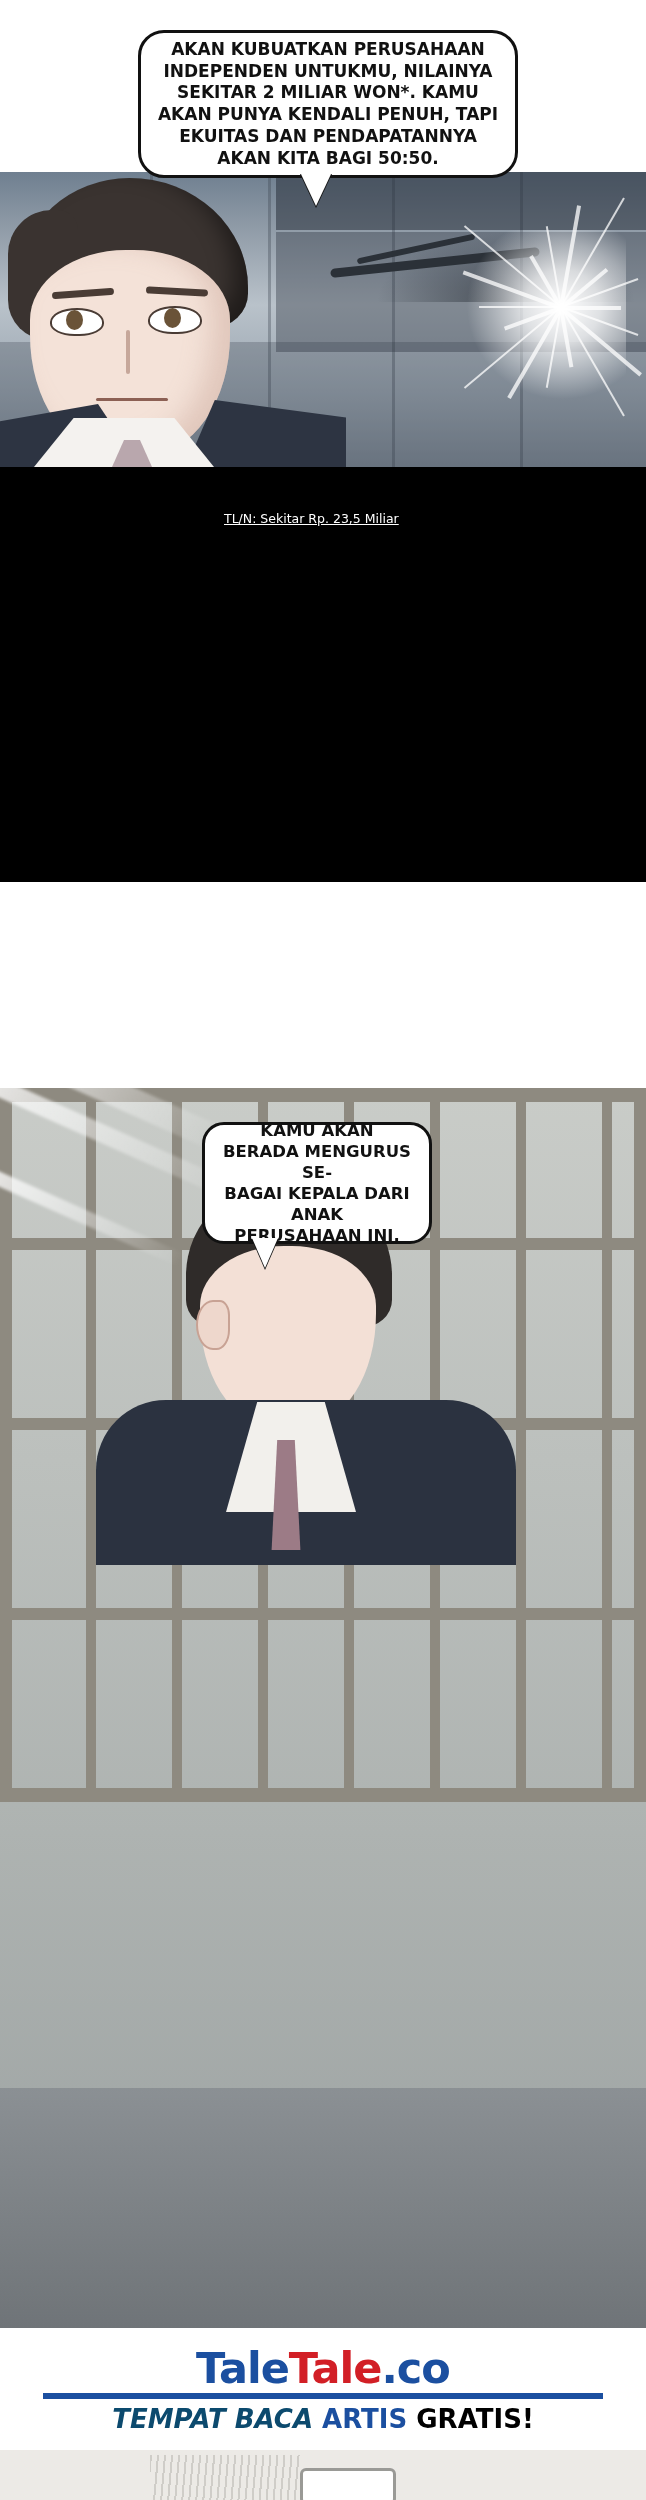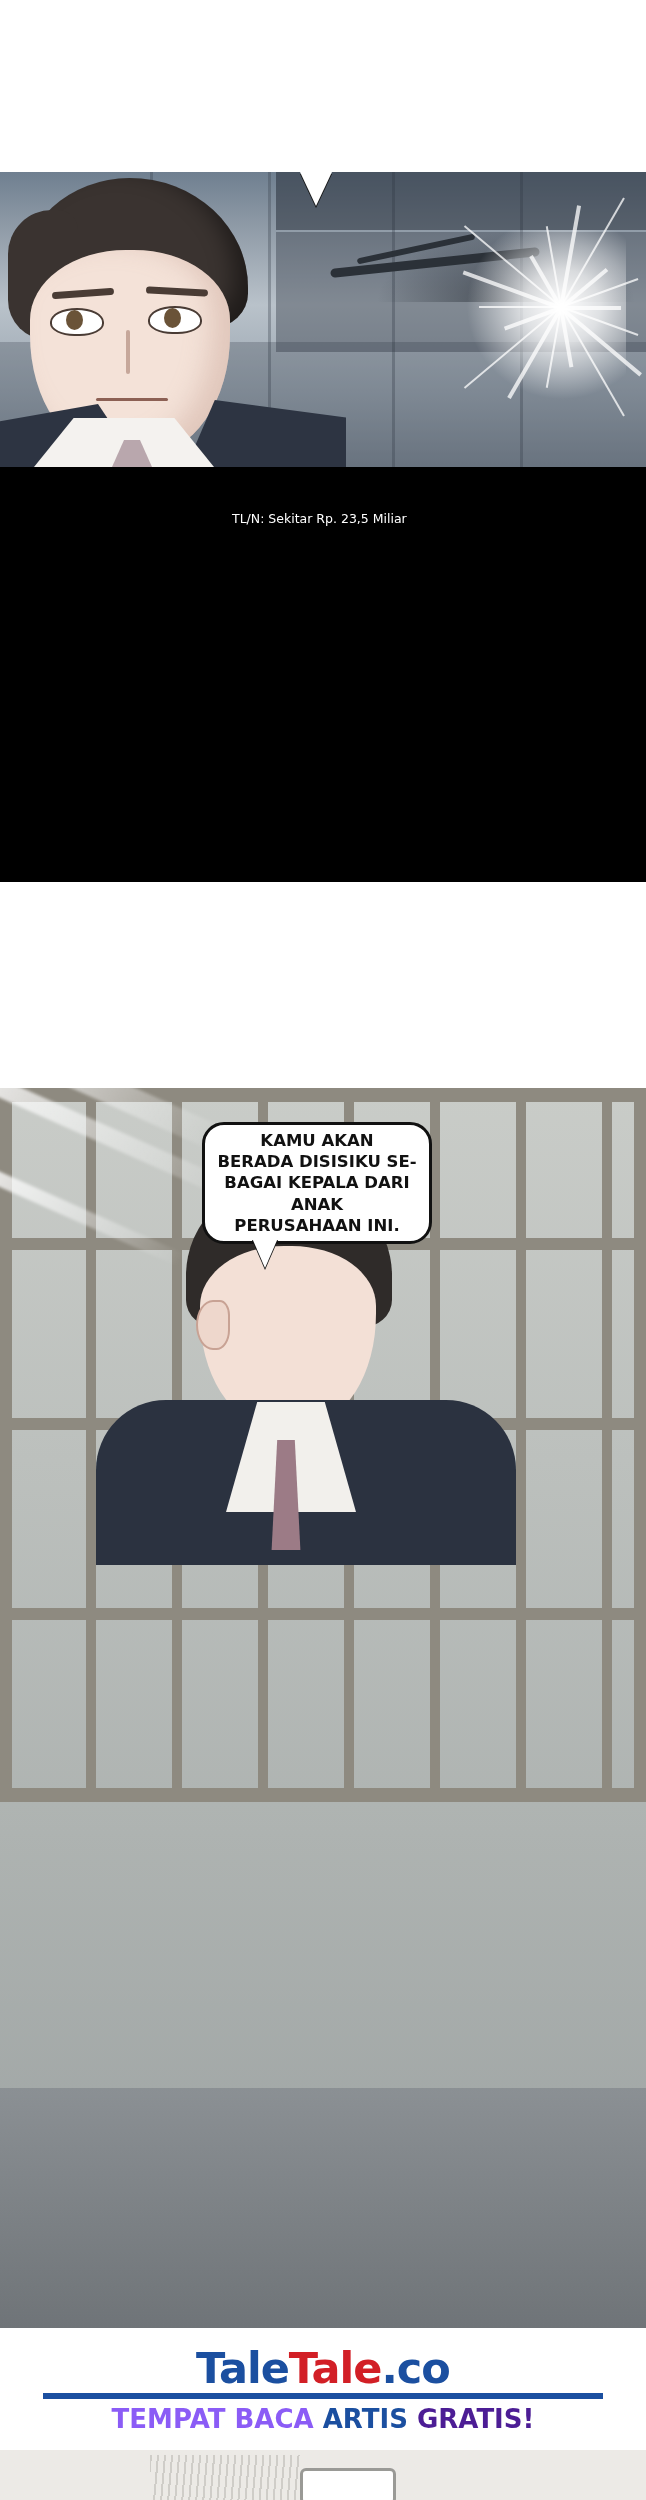--- a/index.html
+++ b/index.html
@@ -307,23 +307,23 @@
     background: #1b4fa0;
     margin: 3px 0 5px 0;
   }
   .banner-sub {
     font-family: "DejaVu Sans", sans-serif;
     font-weight: bold;
     font-size: 26px;
     letter-spacing: 0px;
     white-space: nowrap;
   }
-  .banner-sub .s1 { color: #8b5cf6; }
+  .banner-sub .s1 { color: #0c4a6e; font-style: italic; }
   .banner-sub .s2 { color: #1b4fa0; }
-  .banner-sub .s3 { color: #4c1d95; }
+  .banner-sub .s3 { color: #000000; }
 
   
   .panel-last {
     top: 2450px;
     height: 50px;
     background: #eceae6;
   }
   .cup {
     position: absolute;
     left: 300px;
@@ -464,21 +464,21 @@
   
   .tl-note {
     position: absolute;
     color: #ffffff;
     font-family: "DejaVu Sans", sans-serif;
     font-size: 12.5px;
     line-height: 1.34;
     white-space: pre-line;
     z-index: 4;
   }
-  .tl-1 { left: 232px; top: 511px; width: 200px; }
+  .tl-1 { left: 224px; top: 511px; width: 200px; text-decoration: underline; }
   .tl-2 { left: 224px; top: 540px; width: 210px; }
 </style>
 </head>
 <body>
 
 <div class="page">
 
   <div class="panel gutter-top"></div>
 
   <div class="panel panel-office">
@@ -524,20 +524,28 @@
       <div class="burst-ray" style="left: 95px; top: 76px; width: 126px; height: 2px; opacity: 0.75; transform: rotate(220deg);"></div>
       <div class="burst-ray" style="left: 95px; top: 76px; width: 60px; height: 4px; opacity: 0.75; transform: rotate(240deg);"></div>
       <div class="burst-ray" style="left: 95px; top: 76px; width: 82px; height: 2px; opacity: 0.75; transform: rotate(260deg);"></div>
       <div class="burst-ray" style="left: 95px; top: 76px; width: 104px; height: 4px; opacity: 0.75; transform: rotate(280deg);"></div>
       <div class="burst-ray" style="left: 95px; top: 76px; width: 126px; height: 2px; opacity: 0.75; transform: rotate(300deg);"></div>
       <div class="burst-ray" style="left: 95px; top: 76px; width: 60px; height: 4px; opacity: 0.75; transform: rotate(320deg);"></div>
       <div class="burst-ray" style="left: 95px; top: 76px; width: 82px; height: 2px; opacity: 0.75; transform: rotate(340deg);"></div>
     </div>
 
   <div class="tail-1"></div>
+  <div class="bubble bubble-1">
+    <span class="bubble-text">AKAN KUBUATKAN PERUSAHAAN
+INDEPENDEN UNTUKMU, NILAINYA
+SEKITAR 2 MILIAR WON*. KAMU
+AKAN PUNYA KENDALI PENUH, TAPI
+EKUITAS DAN PENDAPATANNYA
+AKAN KITA BAGI 50:50.</span>
+  </div>
 
   <div class="panel panel-black"></div>
 
   <div class="bubble-spiky" id="spikyWrap">
     <div class="spiky-inner">PERUSAHAAN
 INDEPENDEN?!</div>
   <div class="spike" style="border-bottom-width: 14px; transform: translate(91px, -14px) rotate(90deg);"></div>
       <div class="spike" style="border-bottom-width: 20px; transform: translate(90.1059px, -13.3278px) rotate(94.013deg);"></div>
       <div class="spike" style="border-bottom-width: 26px; transform: translate(87.4401px, -12.78px) rotate(98.1388deg);"></div>
       <div class="spike" style="border-bottom-width: 14px; transform: translate(83.0523px, 5.52165px) rotate(102.501deg);"></div>
@@ -611,21 +619,21 @@
     <div class="light-streak" style="left:-20px; top:-10px; width:260px; height:26px;"></div>
     <div class="light-streak" style="left:-40px; top:40px; width:300px; height:18px;"></div>
     <div class="light-streak" style="left:-30px; top:120px; width:220px; height:14px;"></div>
 
     <div class="floor"></div>
   </div>
 
   <div class="tail-4"></div>
   <div class="bubble bubble-4">
     <span class="bubble-text">KAMU AKAN
-BERADA DISISIKU SE-
+BERADA MENGURUS SE-
 BAGAI KEPALA DARI ANAK
 PERUSAHAAN INI.</span>
   </div>
 
   <div class="hair-b"></div>
   <div class="face-b"></div>
   <div class="ear-b"></div>
   <div class="body-b"></div>
   <div class="shirt-b"></div>
   <div class="tie-b"></div>

